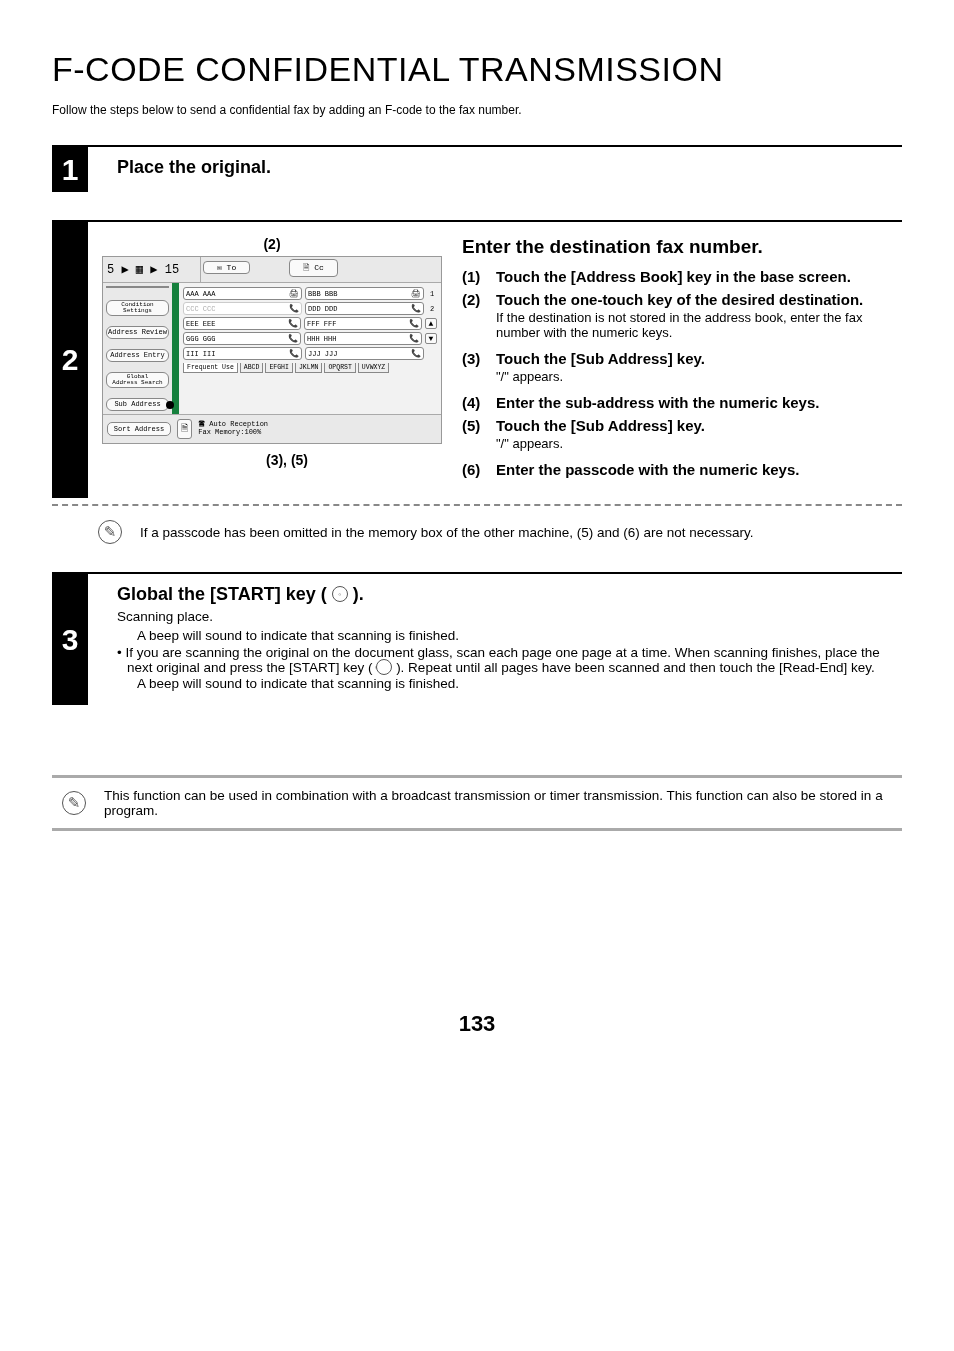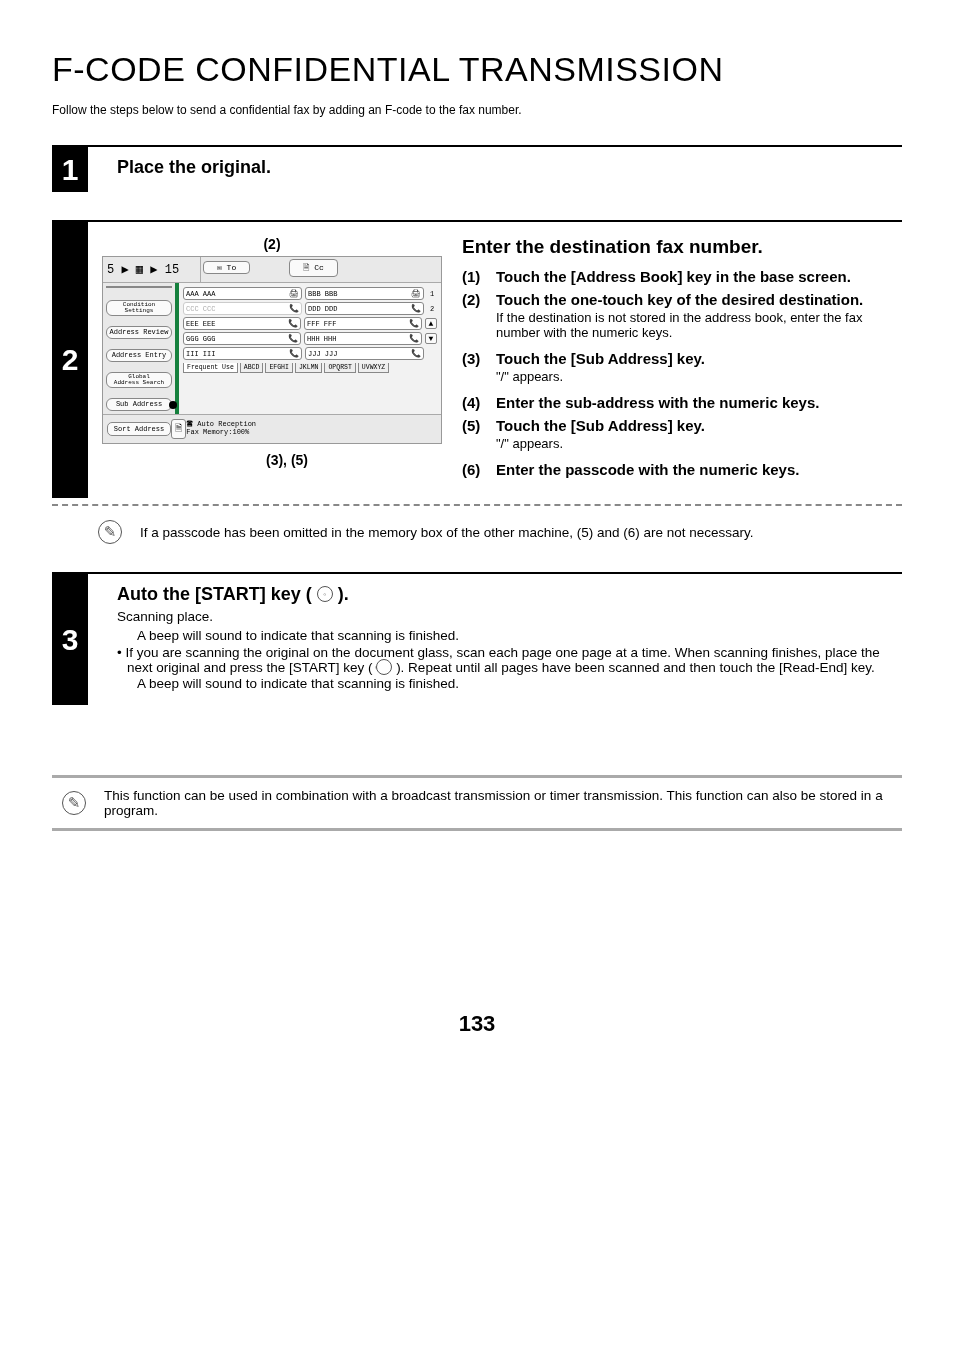--- a/index.html
+++ b/index.html
@@ -106,37 +106,37 @@
     font-weight: bold;
     font-size: 14px;
     text-align: center;
   }
   .screen-wrap { border:1px solid #999; margin-top:4px; background:#e9e9e9; font-family: "Courier New", monospace; font-size:8px; }
   .sw-head { display:flex; border-bottom:1px solid #aaa; }
   .sw-head-left { width:98px; font-size:12px; padding:5px 4px; border-right:1px solid #aaa;}
   .sw-head-tab { flex:1; padding:2px;}
   .tab-btn { display:inline-block; border:1px solid #888; border-radius:4px; background:#fafafa; padding:1px 13px; font-size:8px;}
   .sw-body { display:flex; }
-  .sw-side { width:76px; padding:3px 3px; display:flex; flex-direction:column; gap:10px; border-right:4px solid #15803d;}
+  .sw-side { width:76px; padding:3px 3px; display:flex; flex-direction:column; gap:10px; border-right:7px solid #15803d;}
   .side-line { height:2px; background:#888; margin-bottom:2px;}
   .side-btn { border:1px solid #888; border-radius:6px; text-align:center; font-size:7px; padding:2px 1px; background:#fafafa; line-height:1;}
   .side-btn.small { font-size:6px; line-height:1; padding:1px;}
   .side-btn.active { position:relative;}
   .side-dot { position:absolute; right:-6px; top:50%; width:8px; height:8px; background:#000; border-radius:50%; transform:translateY(-50%);}
   .sw-main { flex:1; padding:4px; background:#f2f2f2;}
   .entry-row { display:flex; gap:3px; margin-bottom:2px; align-items:center;}
   .entry { flex:1; border:1px solid #888; border-radius:3px; background:#fff; padding:1px 2px; display:flex; justify-content:space-between; align-items:flex-end; font-size:7px; min-height:12px;}
   .entry.dim { color:#aaa; border-color:#ccc;}
   .entry-ic { font-size:8px;}
   .row-end { width:10px; text-align:center; font-size:7px;}
   .arrow-btn { width:12px; border:1px solid #888; border-radius:2px; background:#fafafa; text-align:center; font-size:8px;}
   .tabs-row { display:flex; gap:2px; margin-top:3px;}
   .tabs-row .t { border:1px solid #888; border-top:none; font-size:6.5px; padding:1px 3px; background:#eee;}
   .tabs-row .t.on { background:#fff;}
-  .sw-foot { display:flex; padding:4px; border-top:1px solid #aaa; align-items:center;}
+  .sw-foot { display:flex; padding:4px; border-top:1px solid #aaa; gap:6px; align-items:center;}
   .foot-btn { border:1px solid #888; border-radius:5px; padding:2px 3px; font-size:7px; background:#fafafa; width:64px; text-align:center;}
   .foot-ic { border:1px solid #888; border-radius:3px; padding:1px 3px; font-size:9px; background:#fafafa;}
   .foot-txt { font-size:7px; line-height:1.1;}
   .callout-below { font-weight:bold; font-size:14px; text-align:center; margin-top:8px; margin-left:30px;}
   .start-key { display:inline-flex; width:16px; height:16px; border:1.5px solid #555; border-radius:50%; align-items:center; justify-content:center; font-size:8px; color:#555; vertical-align:middle; position:relative; top:-1px;}
 </style>
 </head>
 <body>
 
 <h1 class="title">F-CODE CONFIDENTIAL TRANSMISSION</h1>
@@ -298,21 +298,21 @@
     <span class="note-icon">✎</span>
     <span class="note-text">If a passcode has been omitted in the memory box of the other machine, (5) and (6) are not necessary.</span>
   </div>
 </div>
 
 <div class="step-block">
   <div class="step-row">
     <div class="step-num-cell">3</div>
     <div class="step-content">
       <div class="step-heading">
-        <span>Auto the [START] key ( </span><span class="start-key">◦</span><span> ).</span>
+        <span>Global the [START] key ( </span><span class="start-key">◦</span><span> ).</span>
       </div>
       <div class="step-body">
         <div>Scanning place.</div>
         <ul class="bullets">
           <li>
             <span class="sub">A beep will sound to indicate that scanning is finished.</span>
           </li>
           <li>
             <span>• If you are scanning the original on the document glass, scan each page one page at a time. When scanning finishes, place the next original and press the [START] key ( </span><span class="start-key">◦</span><span> ). Repeat until all pages have been scanned and then touch the [Read-End] key.</span>
             <span class="sub">A beep will sound to indicate that scanning is finished.</span>

